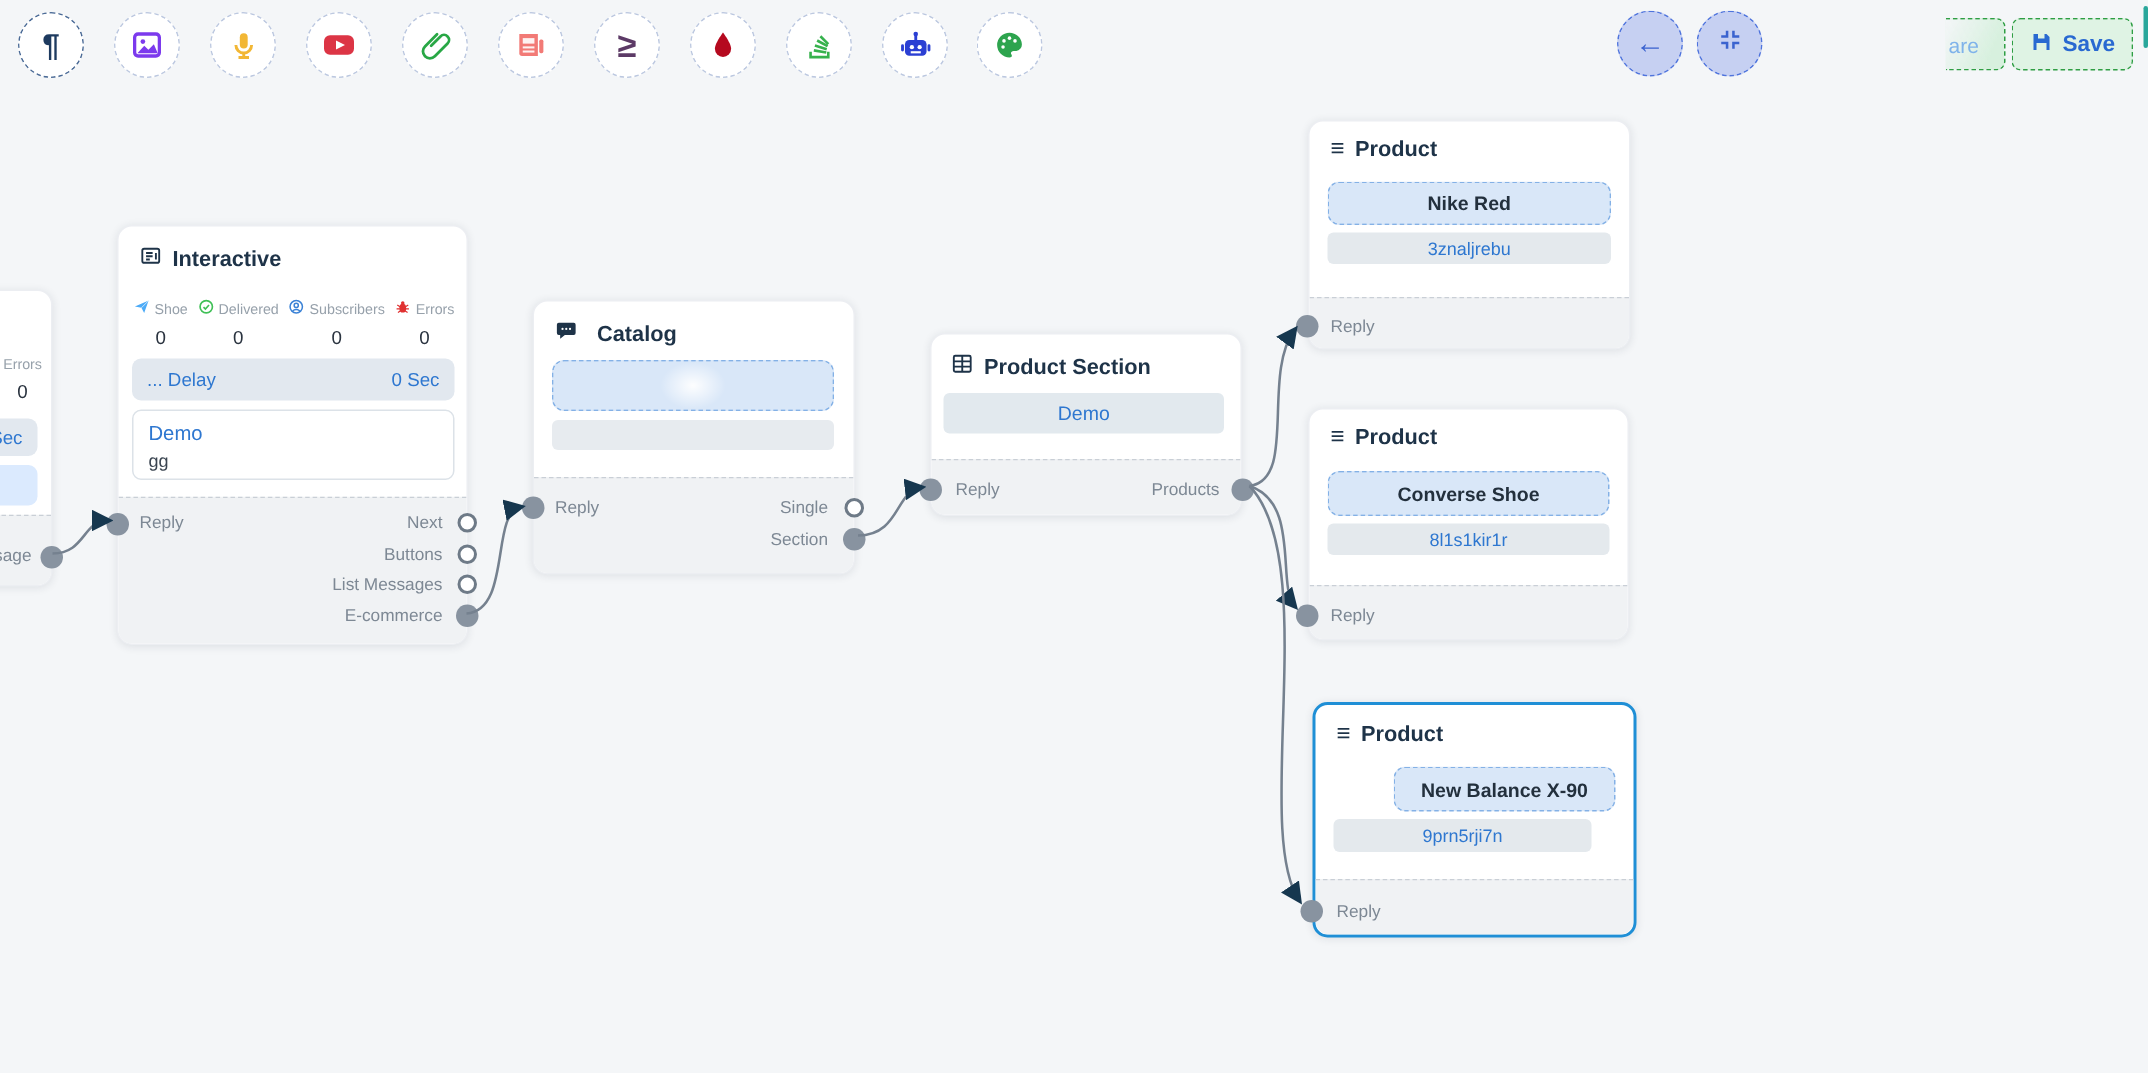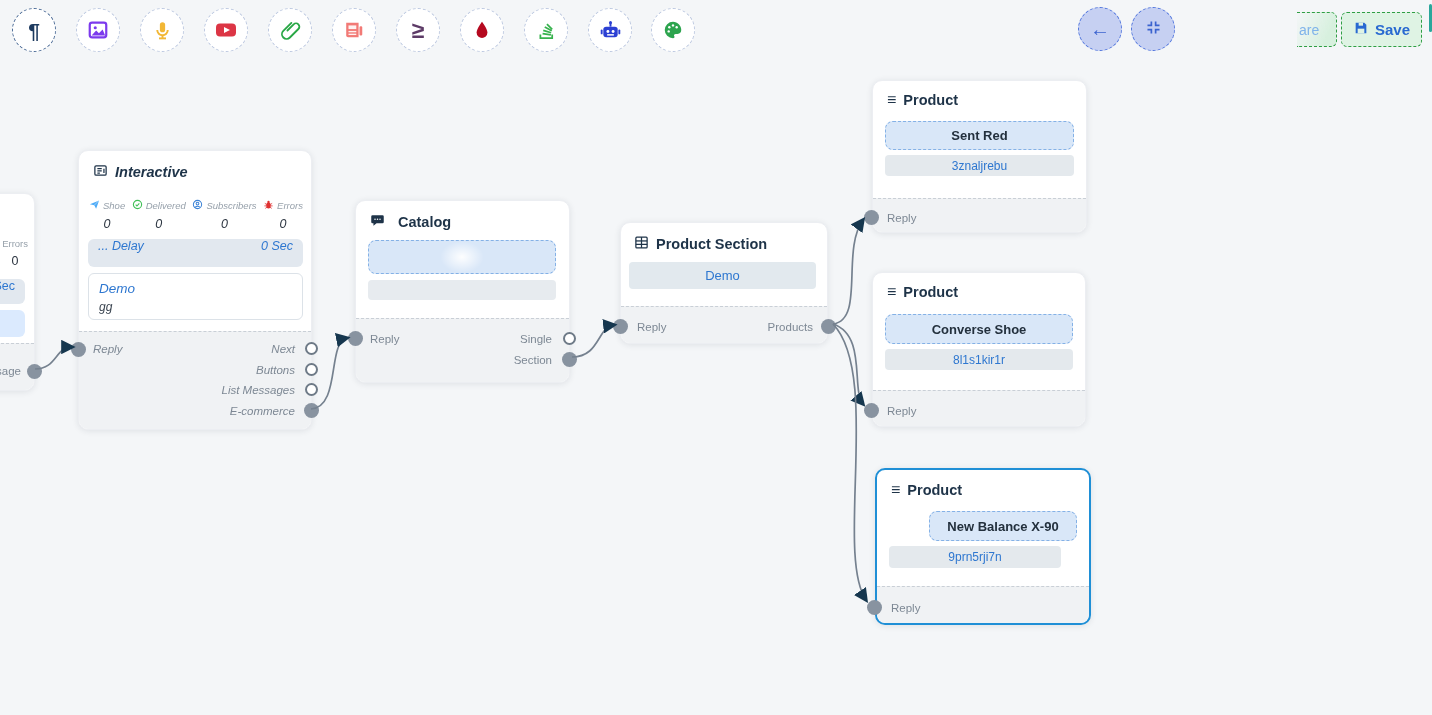--- a/index.html
+++ b/index.html
@@ -48,21 +48,21 @@
   .pout-e { position:absolute; width:13px; height:13px; border-radius:50%;
     background:#fff; border:2px solid #6e7a87; cursor:crosshair; }
 
   
   .stats-row { position:absolute; left:10px; right:8px; top:48px; display:flex;
     justify-content:space-between; }
   .stat { display:flex; flex-direction:column; align-items:center; }
   .stat-top { display:flex; align-items:center; gap:3px; color:#97a1ab; font-size:9.5px; }
   .stat-val { color:#2b3440; font-size:12.5px; margin-top:5px; }
   .delay-row { position:absolute; background:#e2e8ef; border-radius:6px;
-    display:flex; justify-content:space-between;
+    display:flex; align-items:center; justify-content:space-between;
     color:#2e77d0; font-size:12.5px; padding:0 10px; }
   .demo-box { position:absolute; background:#fff; border:1px solid #dce2e8; border-radius:6px; padding:7px 10px; }
   .demo-box .t1 { color:#2e77d0; font-size:13.5px; }
   .demo-box .t2 { color:#3a4450; font-size:12px; margin-top:4px; }
 
   .placeholder-blue { position:absolute; background:#d9e7f8; border:1.5px dashed #84b1e6; border-radius:8px; }
   .placeholder-blue .glow { position:absolute; left:38%; top:0; width:24%; height:100%;
     background:radial-gradient(ellipse at center, rgba(255,255,255,.95), rgba(255,255,255,0) 70%); }
   .box-gray { position:absolute; background:#e7ebef; border-radius:4px; }
   .box-gray-c { position:absolute; background:#e2e9ee; border-radius:4px; display:flex;
@@ -213,21 +213,21 @@
     <div class="delay-row" style="left:8px; right:9px; top:85px; height:25px; justify-content:flex-end;">
       <span>Sec</span>
     </div>
     <div style="position:absolute; left:8px; right:9px; top:116px; height:27px; background:#dbeafe; border-radius:6px;"></div>
     <div class="node-footer" style="top:149px">
       <span class="flabel" style="right:13px; top:21px;">essage</span>
       <span class="pout-f" style="right:-8px; top:20px;"></span>
     </div>
   </div>
 
-  <div class="node" style="left:78px; top:150px; width:234px; height:280px;font-style:italic;">
+  <div class="node" style="left:78px; top:150px; width:234px; height:280px;">
     <div class="node-header" style="left:14px; top:12px;">
       <span><svg width="15" height="15" viewBox="0 0 24 24" fill="none" stroke="#1e3348" stroke-width="2">
             <rect x="3" y="4.5" width="18" height="15" rx="2"></rect>
             <path d="M7 9 h7 M7 12.5 h7 M7 16 h4"></path>
             <path d="M17.5 9 v7"></path>
           </svg></span>
       <span>Interactive</span>
     </div>
     <div class="stats-row">
       <div class="stat">
@@ -339,21 +339,21 @@
       <span class="pout-f" style="right:-9px; top:12px;"></span>
     </div>
   </div>
 
   <div class="node" style="left:872px; top:80px; width:215px; height:153px;">
     <div class="node-header" style="left:14px; top:11px;">
       <span class="glyph-icon" style="font-size:16px;color:#1e3348">≡</span>
       <span>Product</span>
     </div>
     <div class="name-box" style="left:12px; right:12px; top:40px; height:29px;">
-      <span>Sent Red</span>
+      <span>Nike Red</span>
     </div>
     <div class="code-box" style="left:12px; right:12px; top:74px; height:21px;">
       <span>3znaljrebu</span>
     </div>
     <div class="node-footer" style="top:117px">
       <span class="pin" style="left:-9px; top:11px;"></span>
       <span class="flabel" style="left:14px; top:13px;">Reply</span>
     </div>
   </div>
 

